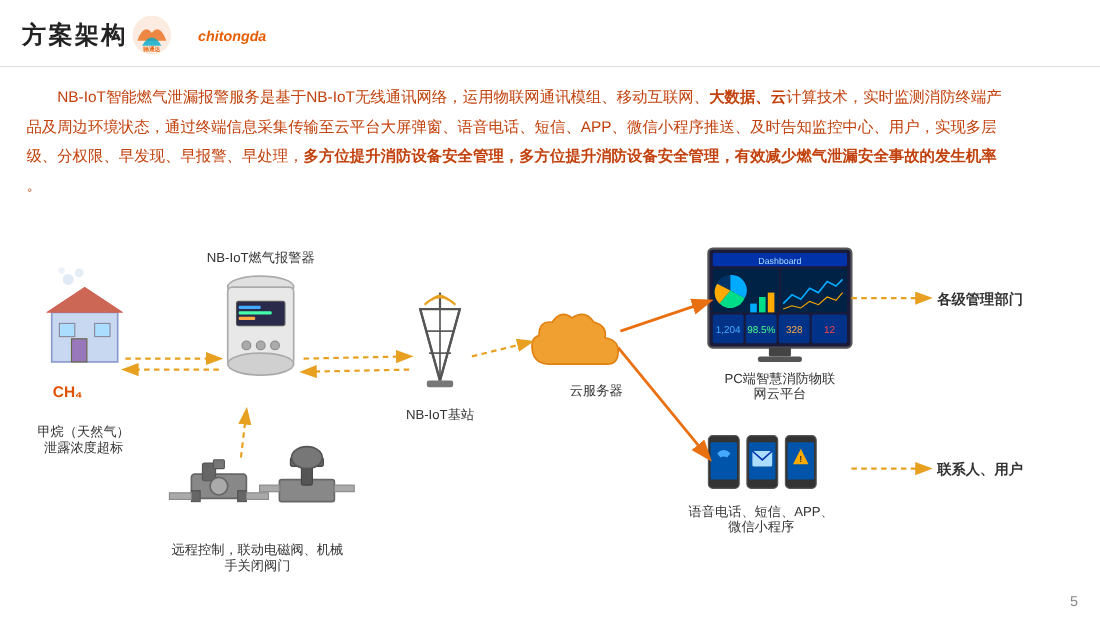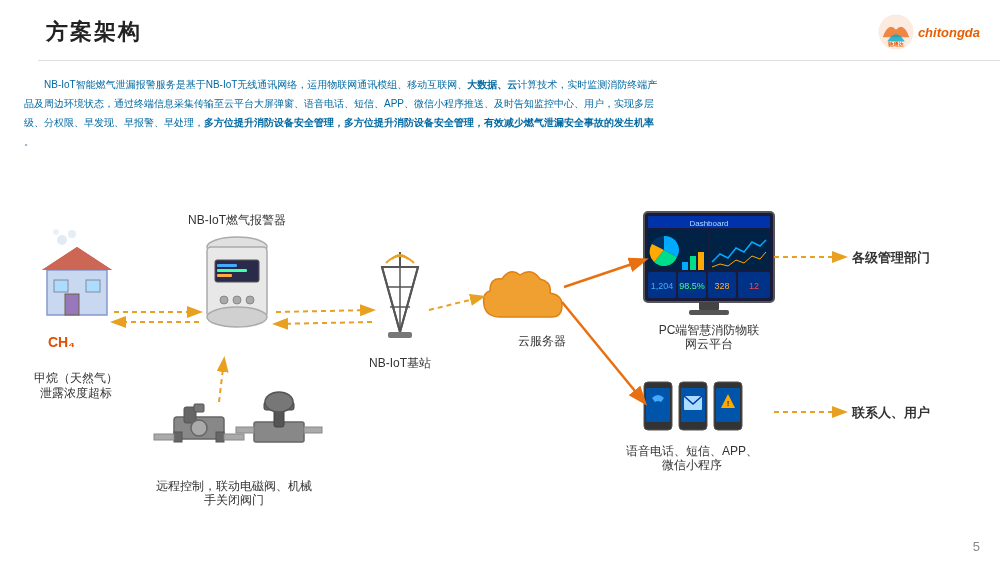--- a/index.html
+++ b/index.html
@@ -11,54 +11,52 @@
       font-size: 13px;
       color: #222;
       overflow: hidden;
       position: relative;
     }
 
     
     .header {
       display: flex;
       align-items: center;
-      justify-content: space-between;
       background: #fff;
-      padding: 10px 20px 6px 8px;
+      padding: 10px 20px 6px 20px;
       border-bottom: 1px solid #e0e0e0;
-      margin-left: 38px;
     }
     .header-title {
       font-size: 22px;
       font-weight: bold;
       color: #222;
       letter-spacing: 2px;
     }
     .logo-area {
       display: flex;
       align-items: center;
-      gap: 0;
+      gap: 20px;
     }
     .logo-icon {
       width: 44px;
       height: 44px;
     }
 
     
     .main {
       padding: 14px 24px 0 24px;
       position: relative;
     }
 
     
     .text-block {
-      font-size: 10px;
+      font-size: 14px;
       line-height: 1.9;
-      color: #0369a1;
-      margin-bottom: 26px;
+      color: #c2410c;
+      margin-bottom: 10px;
       text-indent: 2em;
     }
     .text-block span.bold {
       font-weight: bold;
     }
 
     
     .diagram {
       position: relative;
       width: 960px;

